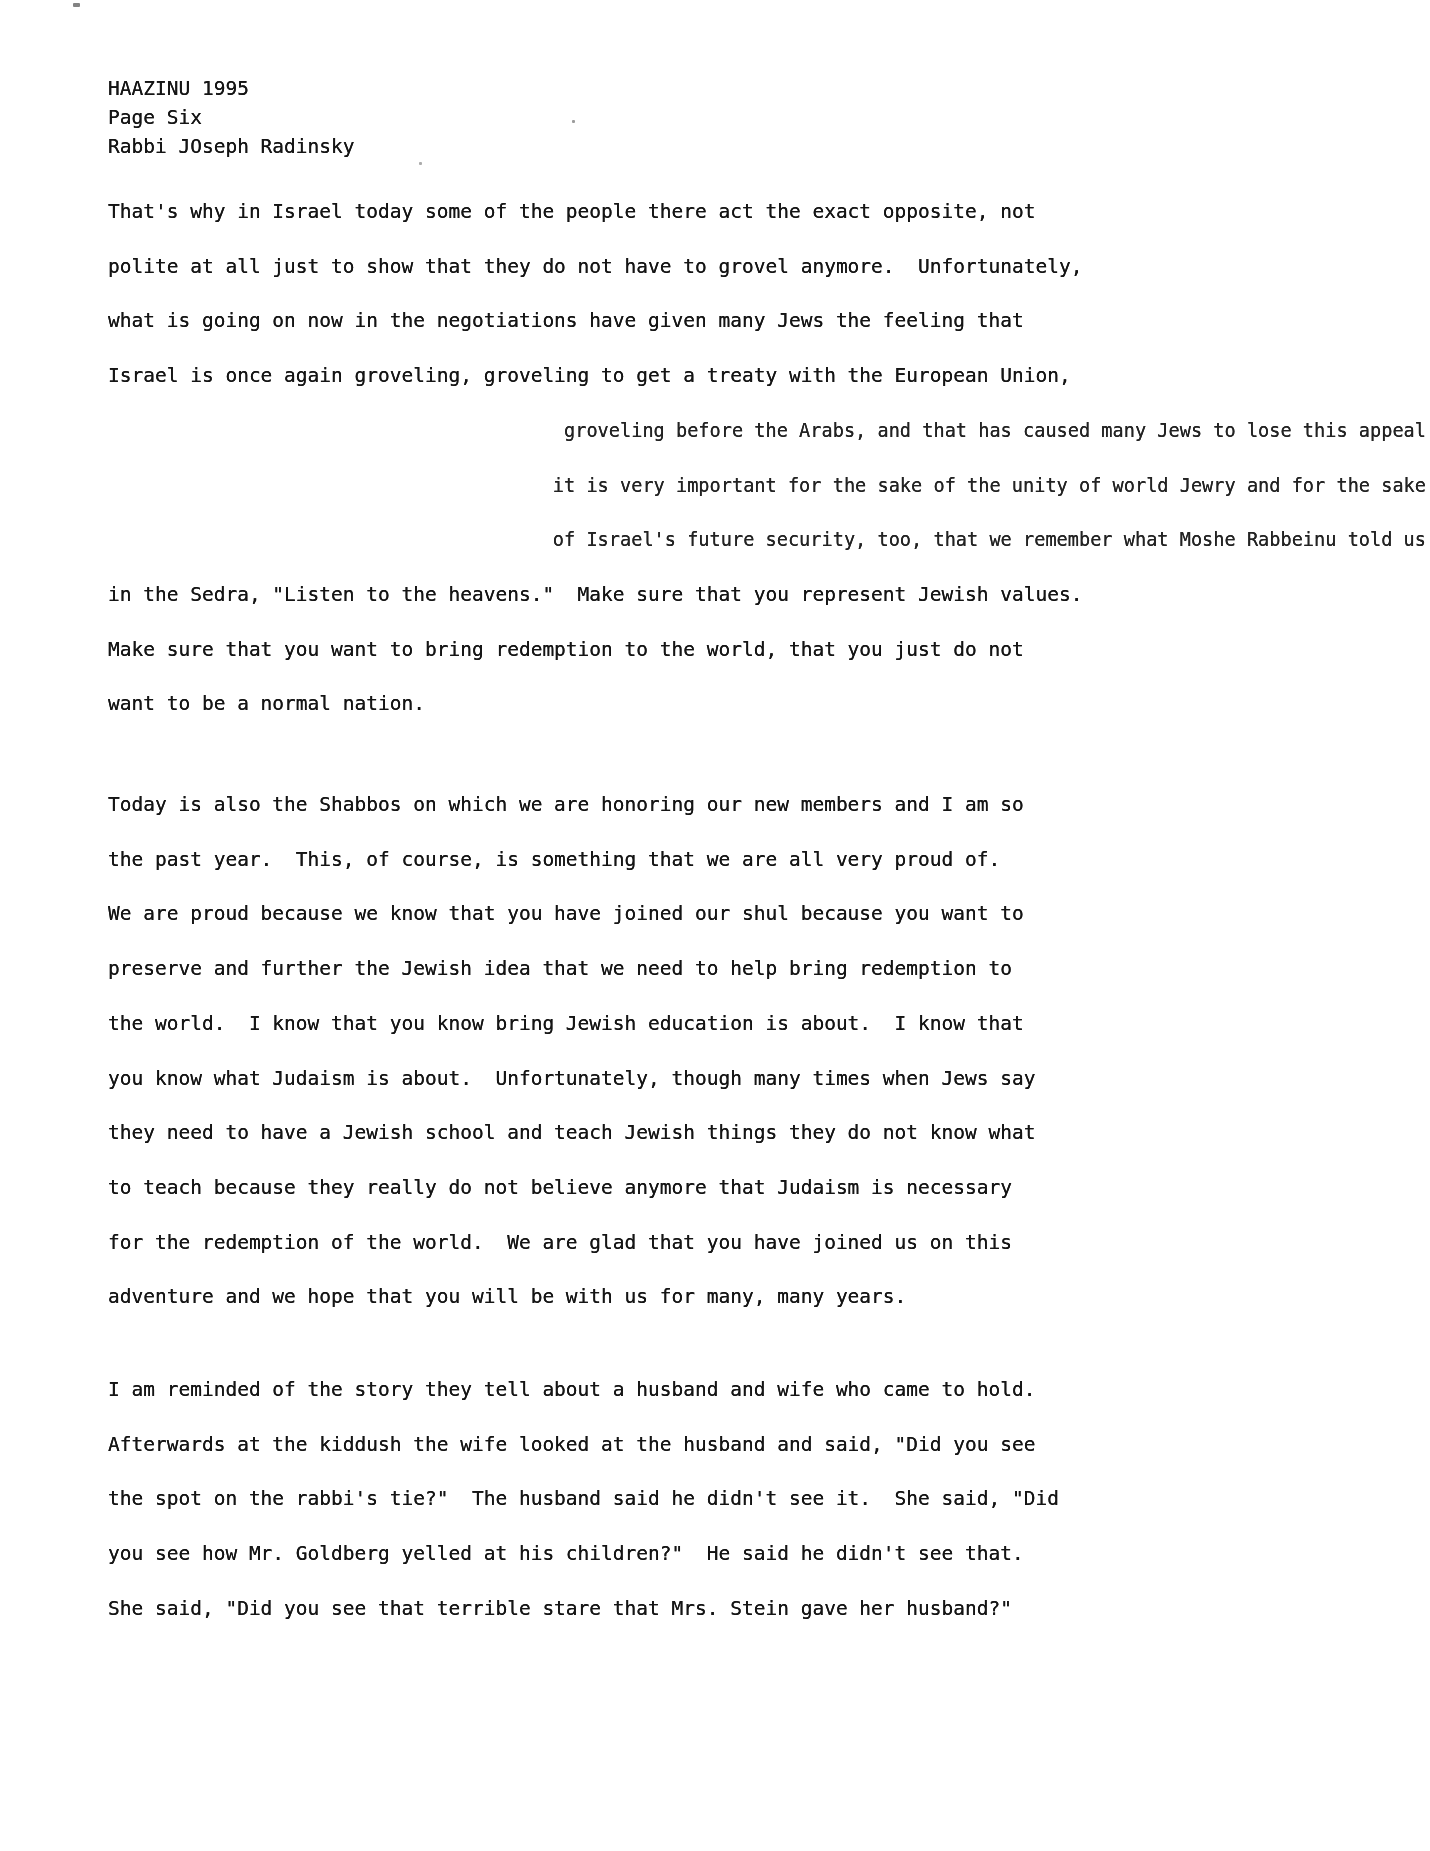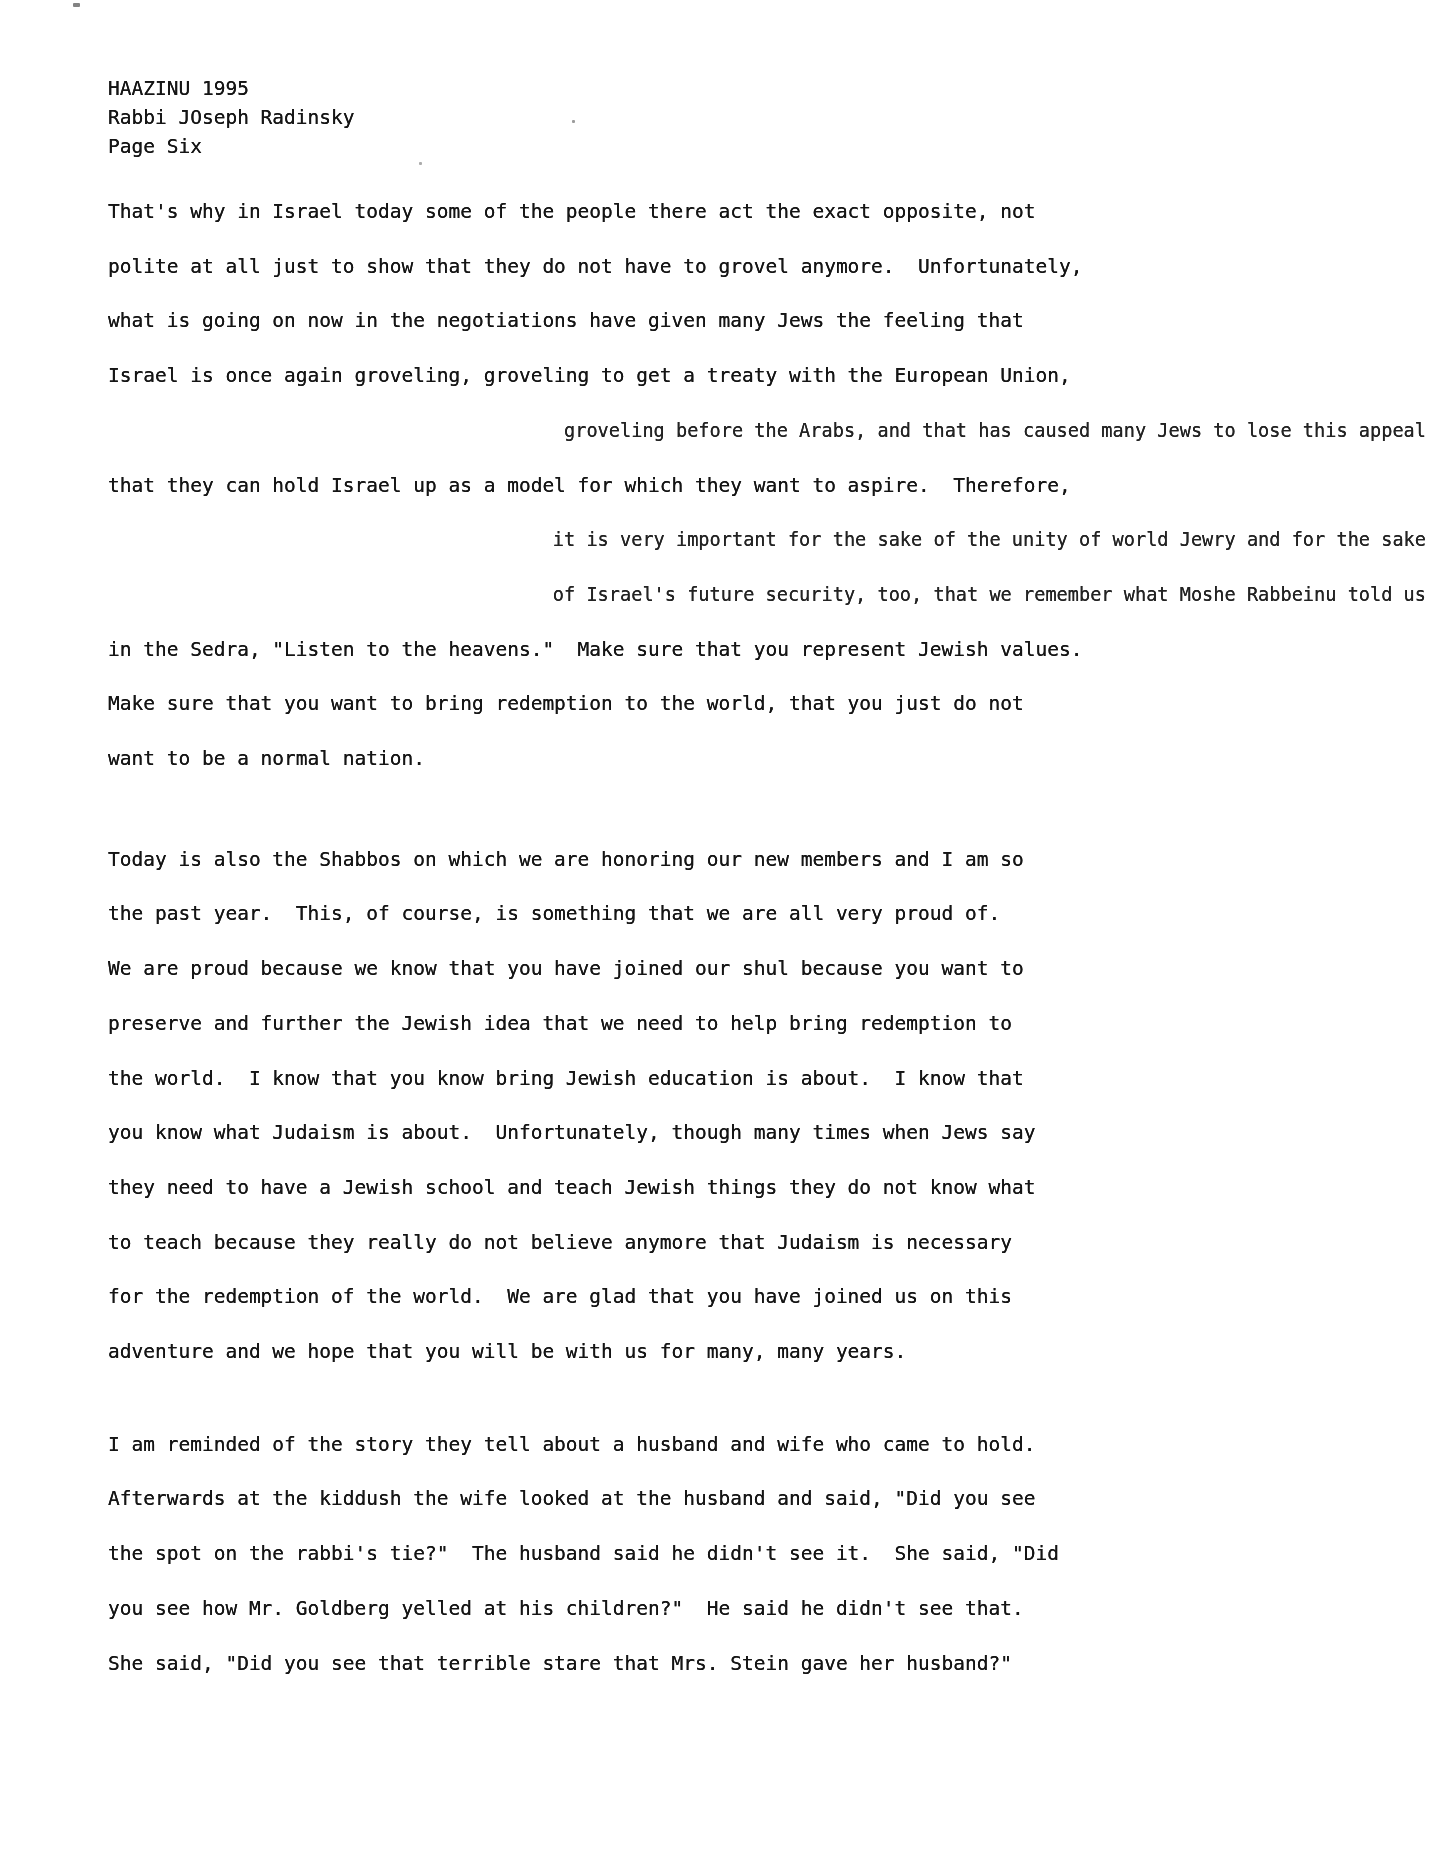--- a/index.html
+++ b/index.html
@@ -46,31 +46,30 @@
 <body>
 
 <div class="page">
 
   <div class="speck s1"></div>
   <div class="speck s2"></div>
   <div class="speck s3"></div>
 
   <header class="hdr">
     <div class="hline">HAAZINU 1995</div>
+    <div class="hline">Page Six</div>
     <div class="hline">Rabbi JOseph Radinsky</div>
-    <div class="hline">Page Six</div>
   </header>
 
   <section class="para p1">
     <div class="tline">That's why in Israel today some of the people there act the exact opposite, not</div>
     <div class="tline">polite at all just to show that they do not have to grovel anymore.  Unfortunately,</div>
     <div class="tline">what is going on now in the negotiations have given many Jews the feeling that</div>
     <div class="tline">Israel is once again groveling, groveling to get a treaty with the European Union,</div>
     <div class="tline cond">groveling before the Arabs, and that has caused many Jews to lose this appeal</div>
-    <div class="tline">that they can hold Israel up as a model for which they want to aspire.  Therefore,</div>
     <div class="tline cond">it is very important for the sake of the unity of world Jewry and for the sake</div>
     <div class="tline cond">of Israel's future security, too, that we remember what Moshe Rabbeinu told us</div>
     <div class="tline">in the Sedra, "Listen to the heavens."  Make sure that you represent Jewish values.</div>
     <div class="tline">Make sure that you want to bring redemption to the world, that you just do not</div>
     <div class="tline">want to be a normal nation.</div>
   </section>
 
   <section class="para p2">
     <div class="tline">Today is also the Shabbos on which we are honoring our new members and I am so</div>
     <div class="tline">the past year.  This, of course, is something that we are all very proud of.</div>

